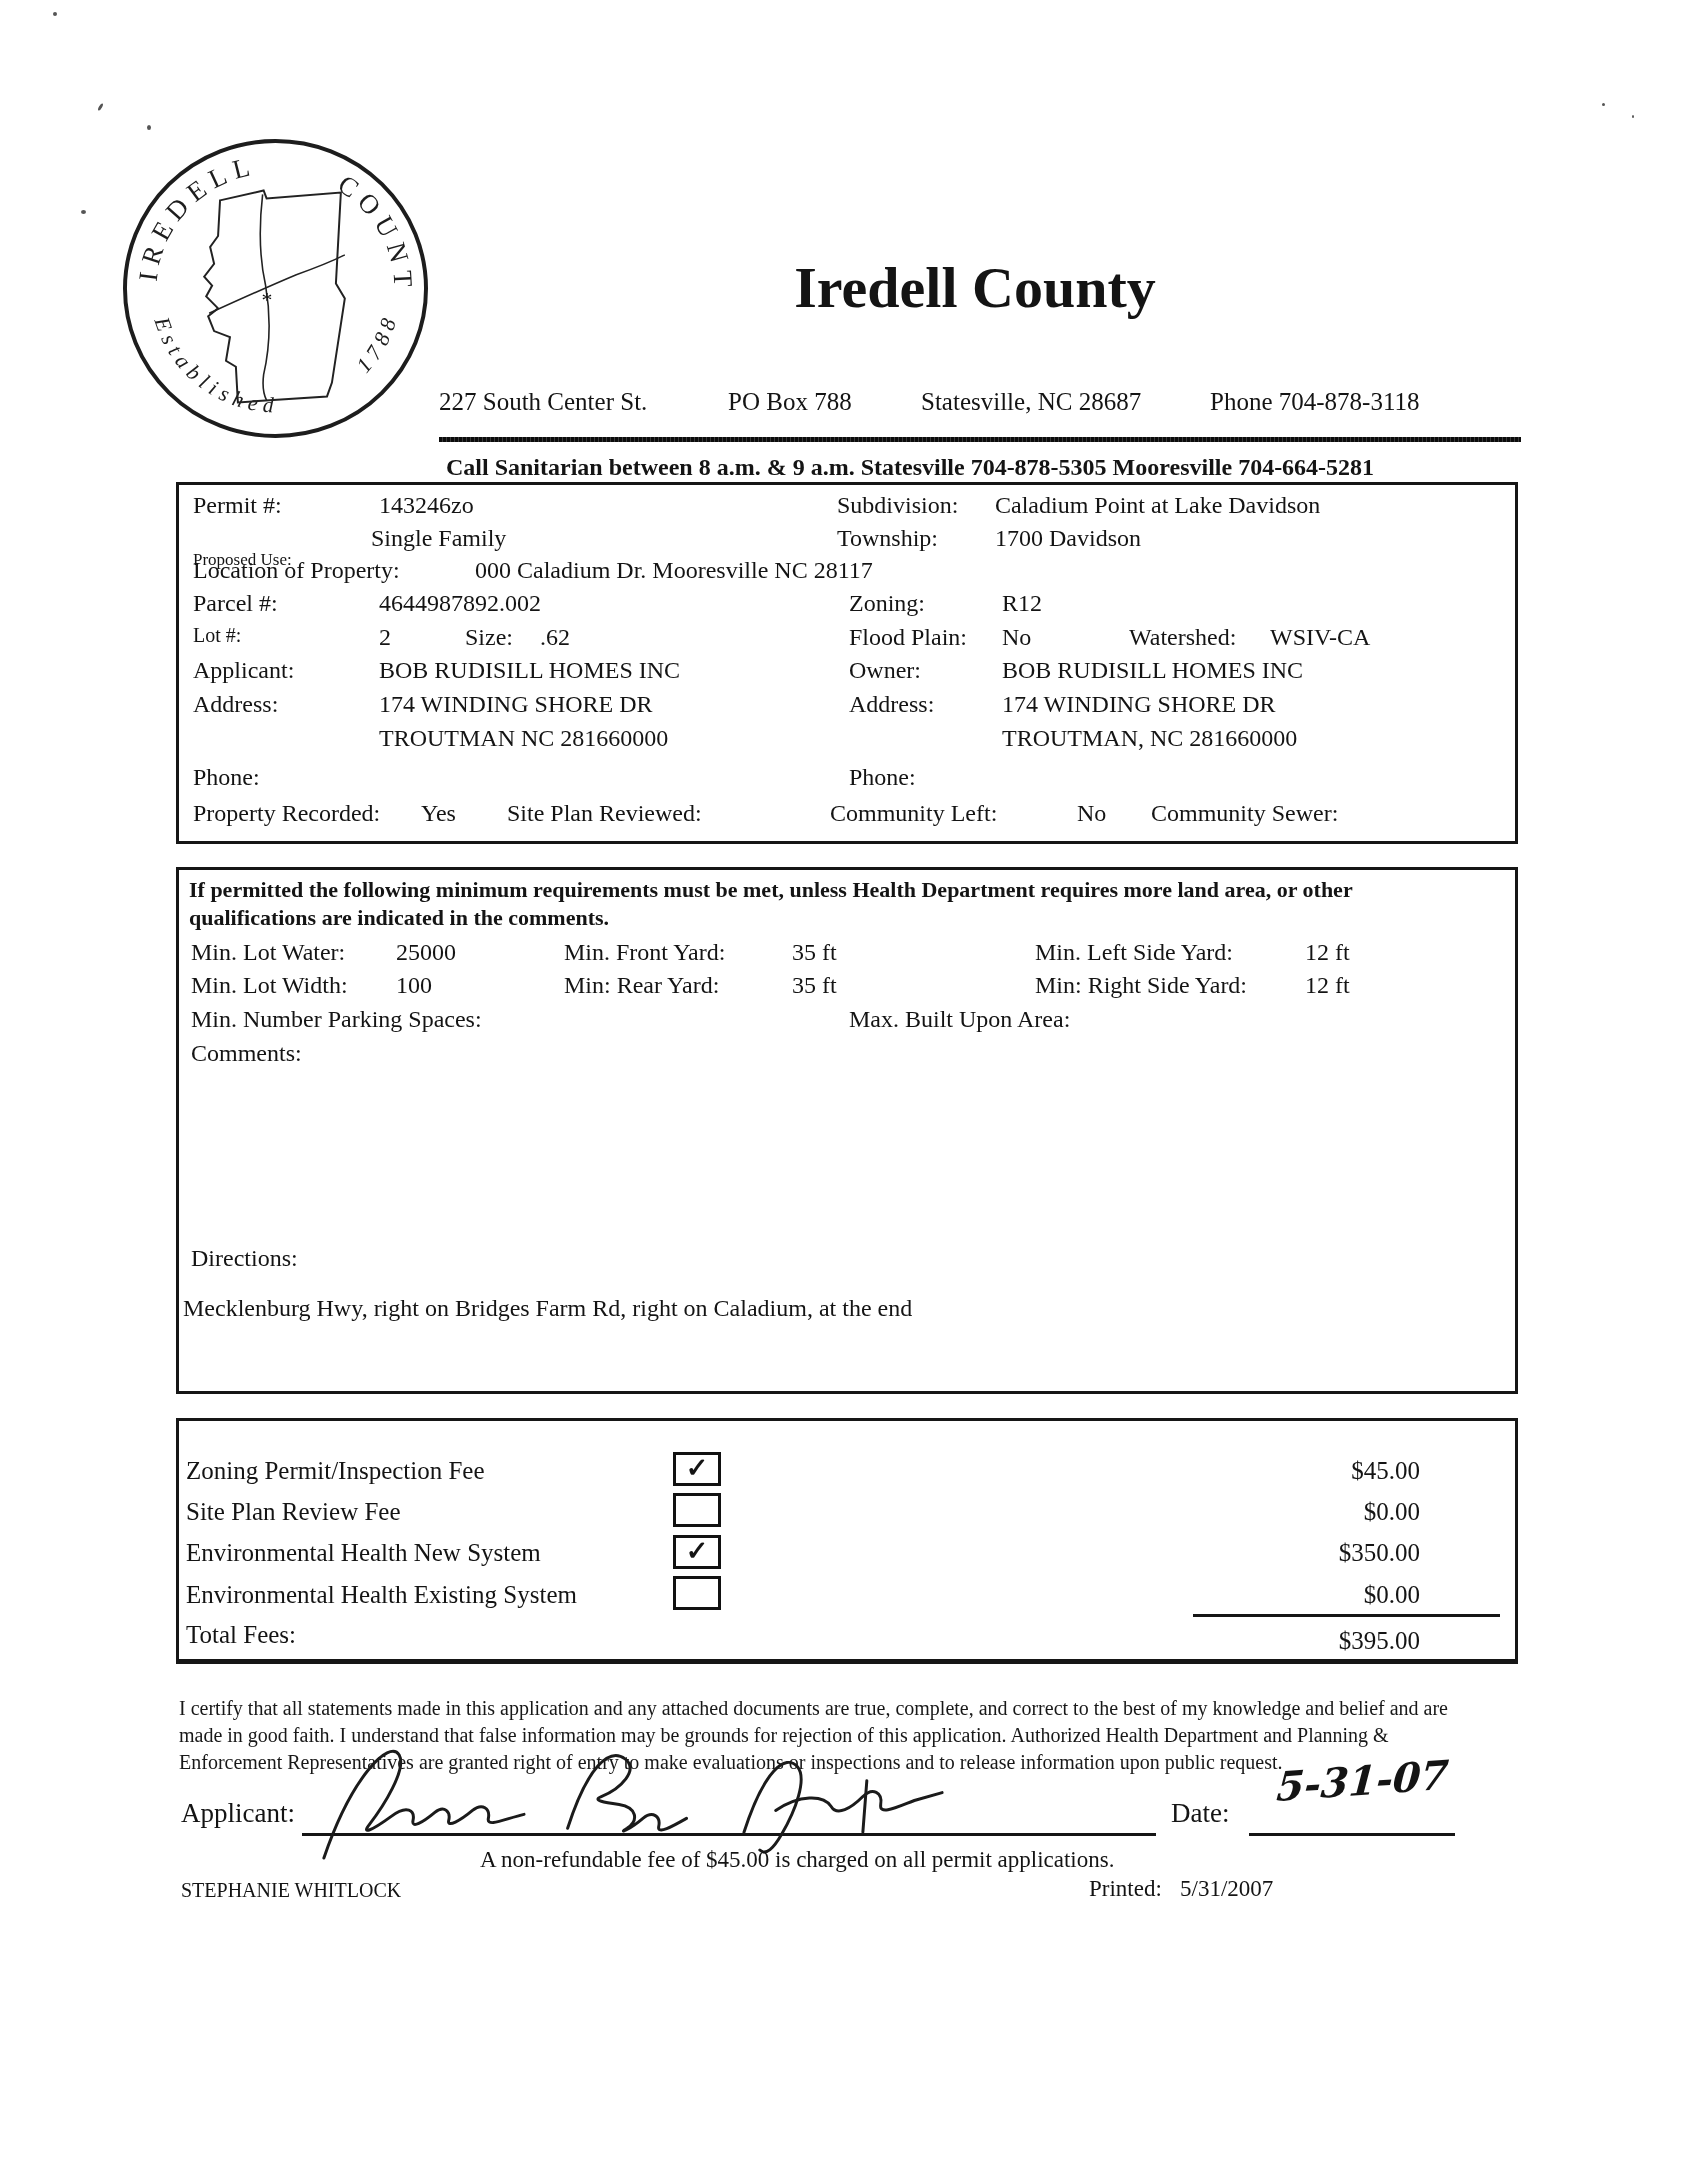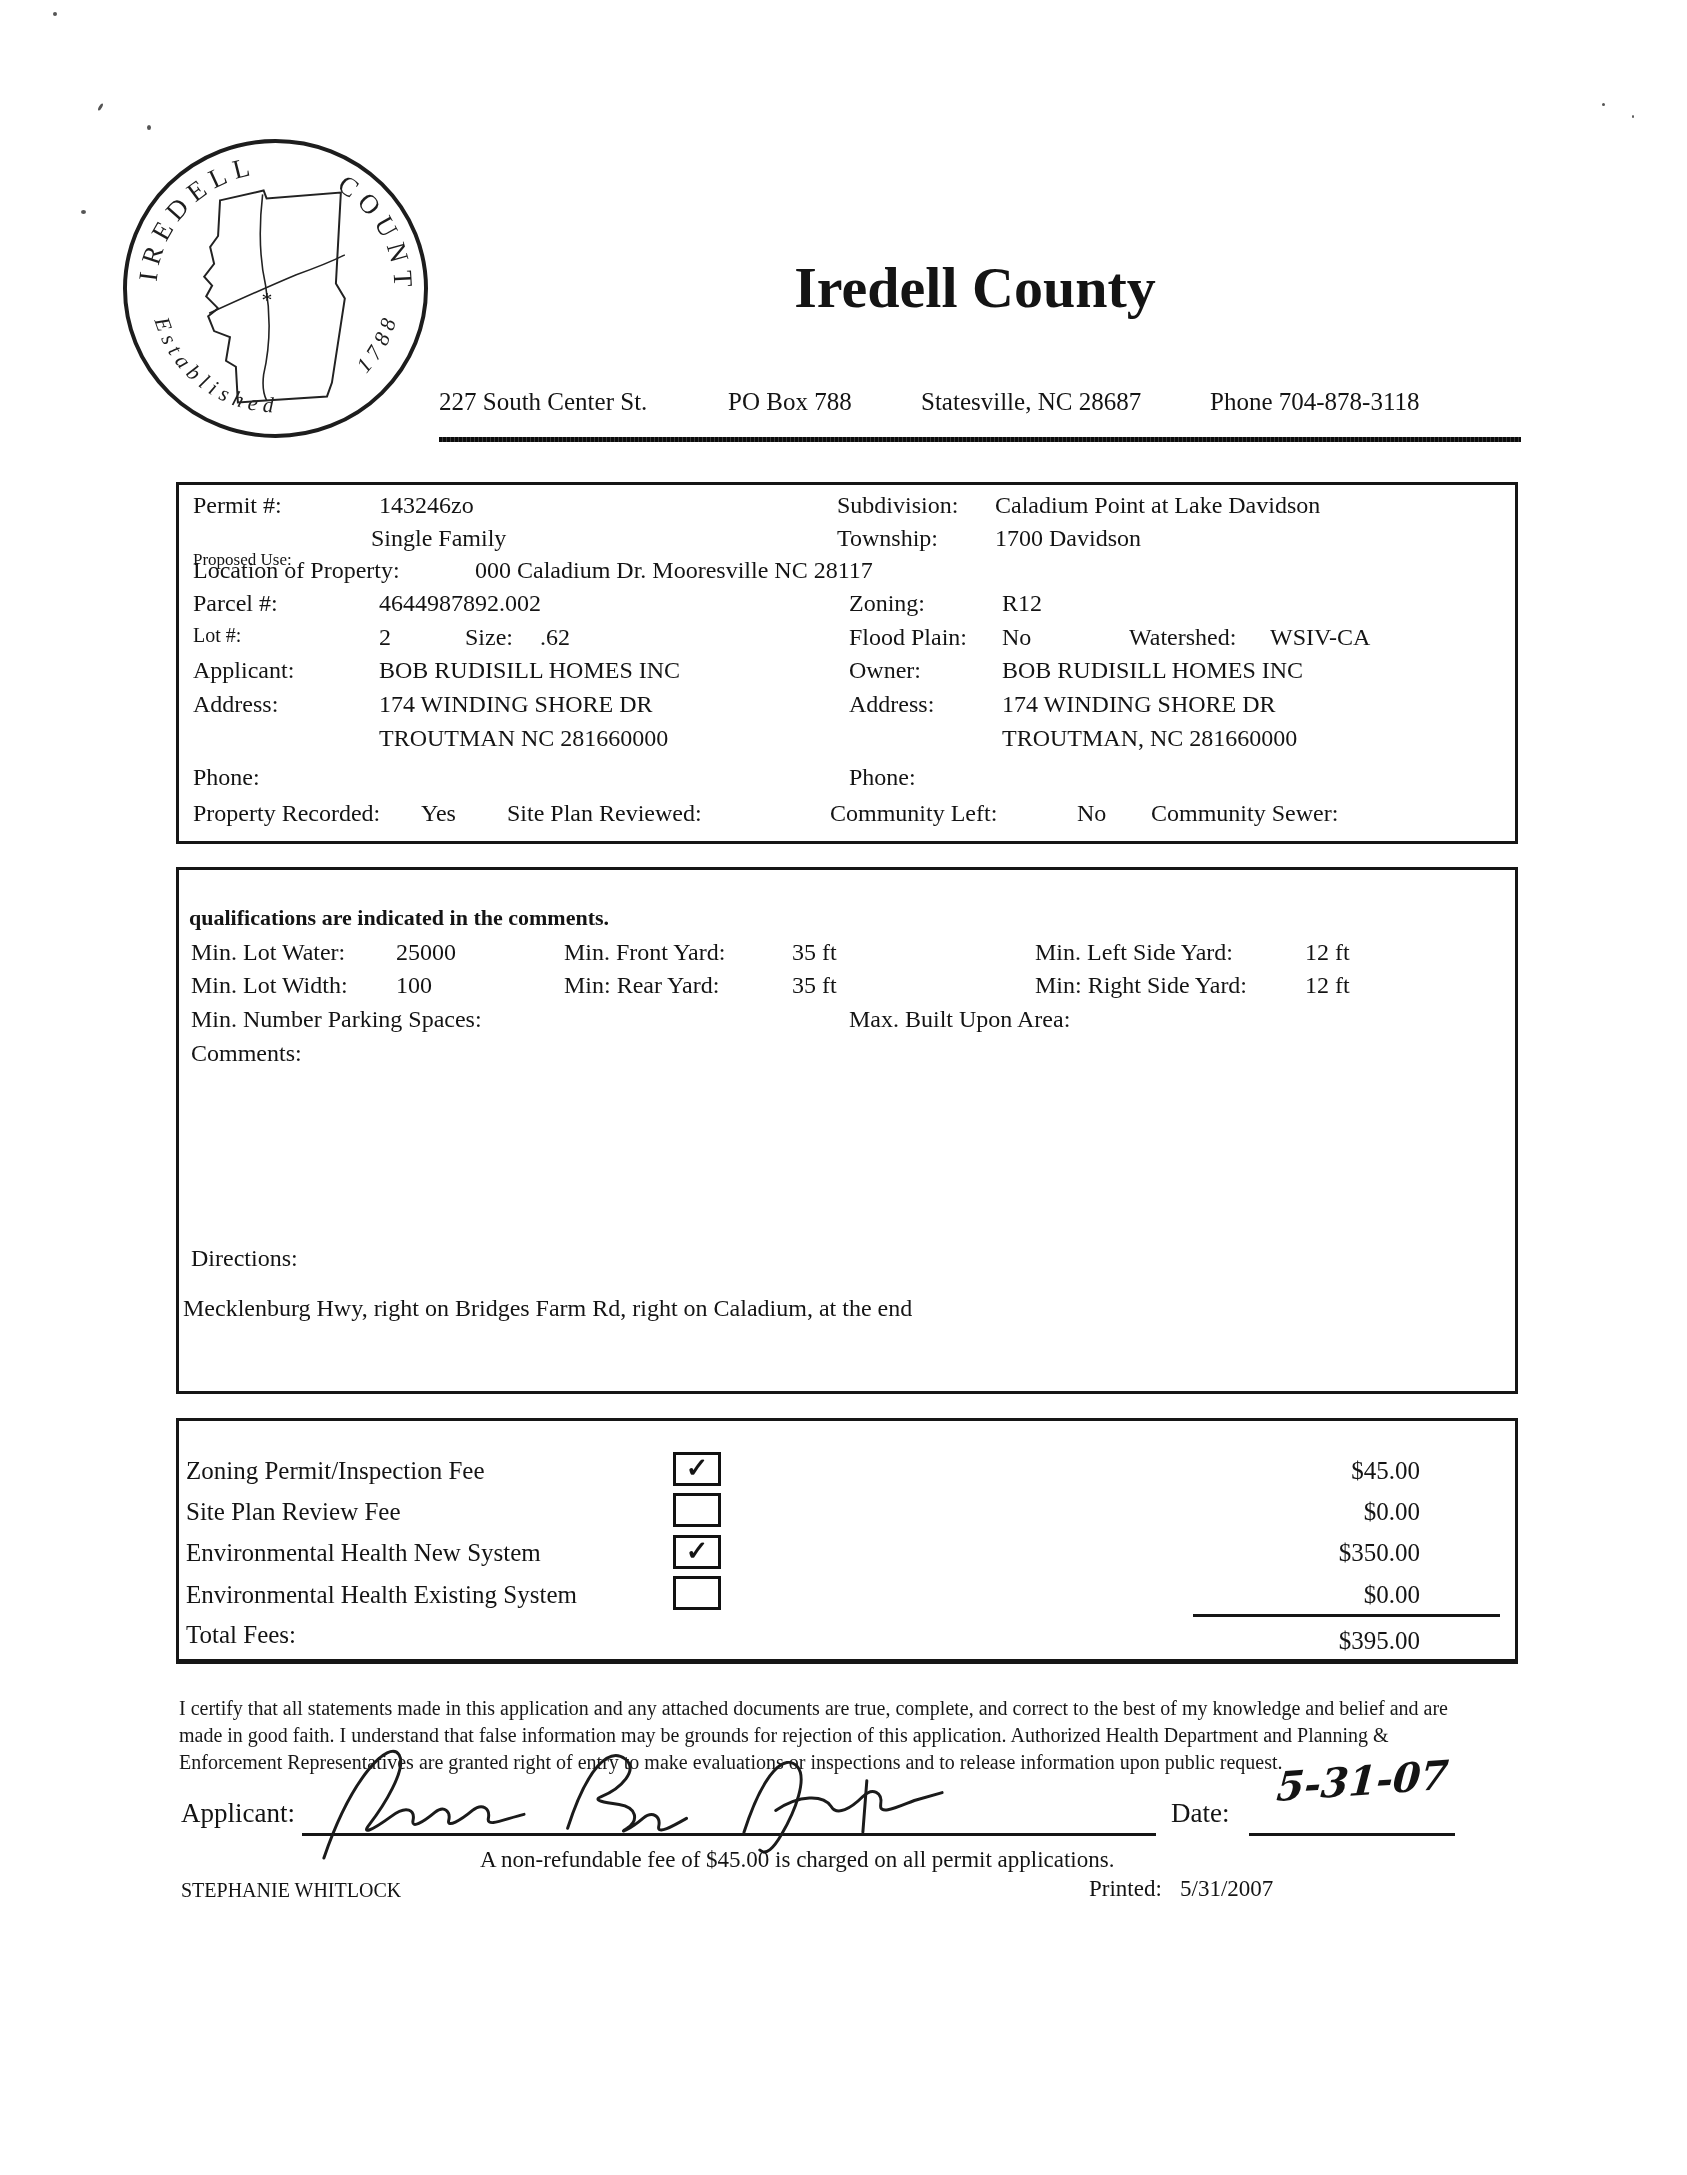--- a/index.html
+++ b/index.html
@@ -73,20 +73,21 @@
 
   <div class="t b" style="left:653px;top:255px;width:644px;text-align:center;font-size:58px;">Iredell County</div>
 
   <div class="t" style="left:439px;top:388px;font-size:25px;">227 South Center St.</div>
   <div class="t" style="left:728px;top:388px;font-size:25px;">PO Box 788</div>
   <div class="t" style="left:921px;top:388px;font-size:25px;">Statesville, NC 28687</div>
   <div class="t" style="left:1210px;top:388px;font-size:25px;">Phone 704-878-3118</div>
 
   <div class="hline" style="left:439px;top:437px;width:1082px;height:5px;background:repeating-linear-gradient(90deg,#0c0c0c 0 3px,#3a3a3a 3px 4px);"></div>
 
+  <div class="t b" style="left:446px;top:454px;font-size:24px;">Call Sanitarian between 8 a.m. &amp; 9 a.m. Statesville 704-878-5305 Mooresville 704-664-5281</div>
 
   <div class="box" style="left:176px;top:482px;width:1336px;height:356px;"></div>
 
   <div class="t" style="left:193px;top:492px;font-size:24px;">Permit #:</div>
   <div class="t" style="left:379px;top:492px;font-size:24px;">143246zo</div>
   <div class="t" style="left:837px;top:492px;font-size:24px;">Subdivision:</div>
   <div class="t" style="left:995px;top:492px;font-size:24px;">Caladium Point at Lake Davidson</div>
 
   <div class="t" style="left:193px;top:550px;font-size:17px;text-align:right;">Proposed Use:</div>
   <div class="t" style="left:371px;top:525px;font-size:24px;">Single Family</div>
@@ -128,20 +129,21 @@
 
   <div class="t" style="left:193px;top:800px;font-size:24px;">Property Recorded:</div>
   <div class="t" style="left:421px;top:800px;font-size:24px;">Yes</div>
   <div class="t" style="left:507px;top:800px;font-size:24px;">Site Plan Reviewed:</div>
   <div class="t" style="left:830px;top:800px;font-size:24px;">Community Left:</div>
   <div class="t" style="left:1077px;top:800px;font-size:24px;">No</div>
   <div class="t" style="left:1151px;top:800px;font-size:24px;">Community Sewer:</div>
 
   <div class="box" style="left:176px;top:867px;width:1336px;height:521px;"></div>
 
+  <div class="t b" style="left:189px;top:877px;font-size:22px;">If permitted the following minimum requirements must be met, unless Health Department requires more land area, or other</div>
   <div class="t b" style="left:189px;top:905px;font-size:22px;">qualifications are indicated in the comments.</div>
 
   <div class="t" style="left:191px;top:939px;font-size:24px;">Min. Lot Water:</div>
   <div class="t" style="left:396px;top:939px;font-size:24px;">25000</div>
   <div class="t" style="left:564px;top:939px;font-size:24px;">Min. Front Yard:</div>
   <div class="t" style="left:792px;top:939px;font-size:24px;">35 ft</div>
   <div class="t" style="left:1035px;top:939px;font-size:24px;">Min. Left Side Yard:</div>
   <div class="t" style="left:1305px;top:939px;font-size:24px;">12 ft</div>
 
   <div class="t" style="left:191px;top:972px;font-size:24px;">Min. Lot Width:</div>

